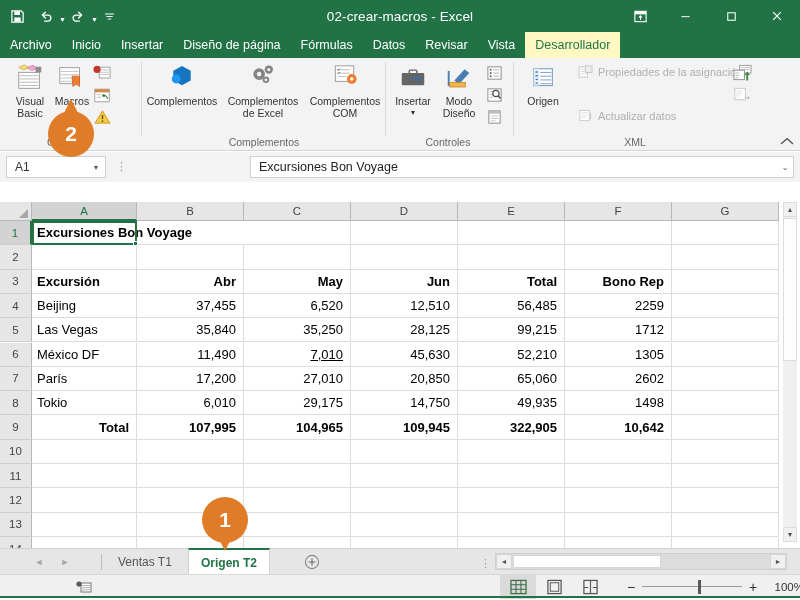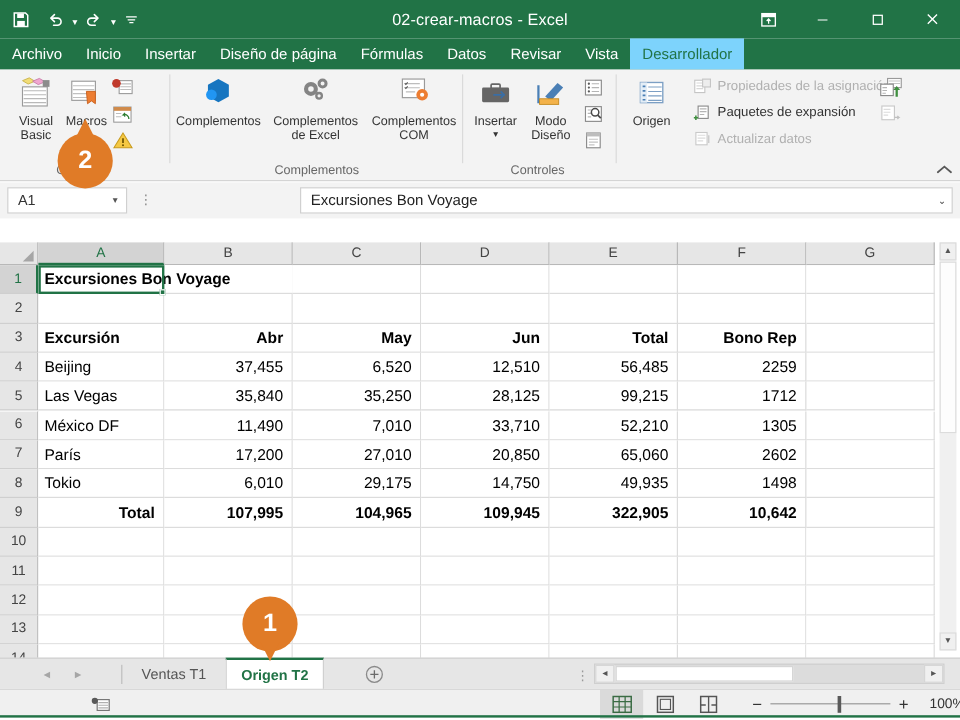--- a/index.html
+++ b/index.html
@@ -39,21 +39,21 @@
   
   .tabstrip {
     position: absolute; top: 32px; left: 0; width: 800px; height: 26px;
     background: #217346;
   }
   .tabs { display: flex; height: 26px; align-items: stretch; }
   .tab {
     padding: 0 10px; display: flex; align-items: center;
     font-size: 12.5px; color: #ffffff; white-space: nowrap;
   }
-  .tab.active { background: #7dd3fc; color: #217346; }
+  .tab.active { background: #fef9c3; color: #217346; }
   .tab-right { position: absolute; right: 0; top: 0; height: 26px; display: flex; }
   .tab-right .tab { color: #ffffff; }
   .tab-share { background: #1b6141; padding: 0 9px; }
   .bulb { display: inline-block; margin-right: 4px; font-size: 12px; }
 
   
   .ribbon {
     position: absolute; top: 58px; left: 0; width: 800px; height: 93px;
     background: #f3f3f3; border-bottom: 1px solid #d4d4d4;
   }
@@ -459,30 +459,20 @@
         <span class="ic">
           <svg width="15" height="14" viewBox="0 0 16 15">
               <rect x="1" y="2" width="9" height="11" fill="#fff" stroke="#c5c5c5" stroke-width="1"></rect>
               <path d="M2.5 4.5h6M2.5 7h6M2.5 9.5h6" stroke="#d7d7d7" stroke-width="1"></path>
               <rect x="8" y="1" width="7" height="7" fill="#ededed" stroke="#c5c5c5" stroke-width="1"></rect>
             </svg>
         </span>
         <span>Propiedades de la asignación</span>
       </div>
 
-      <div class="smallbtn" style="left:62px; top:28px;">
-        <span class="ic">
-          <svg width="15" height="14" viewBox="0 0 16 15">
-              <rect x="4" y="1.5" width="9" height="11" fill="#fff" stroke="#8a8a8a" stroke-width="1"></rect>
-              <path d="M5.5 4h6M5.5 6.5h6M5.5 9h4" stroke="#b5b5b5" stroke-width="1"></path>
-              <path d="M2 10v4M0 12h4" stroke="#3f8f3f" stroke-width="1.4"></path>
-            </svg>
-        </span>
-        <span>Paquetes de expansión</span>
-      </div>
 
       <div class="smallbtn disabled" style="left:62px; top:50px;">
         <span class="ic">
           <svg width="15" height="14" viewBox="0 0 16 15">
               <rect x="2" y="1.5" width="10" height="11" fill="#fff" stroke="#c9c9c9" stroke-width="1"></rect>
               <path d="M3.5 4h7M3.5 6.5h7M3.5 9h5" stroke="#dcdcdc" stroke-width="1"></path>
               <path d="M13.5 4v7" stroke="#c9c9c9" stroke-width="1.2"></path>
             </svg>
         </span>
         <span>Actualizar datos</span>
@@ -498,20 +488,21 @@
           </svg>
       </div>
       <div class="icon-only" style="left:218px; top:27px;">
         <svg width="19" height="18" viewBox="0 0 20 18">
             <rect x="2" y="2" width="11" height="12" fill="#fff" stroke="#c9c9c9" stroke-width="1"></rect>
             <path d="M3.5 5h6M3.5 7.5h6M3.5 10h4" stroke="#dcdcdc" stroke-width="1"></path>
             <path d="M13 12h4l-1.4-1.4M17 12l-1.4 1.4" stroke="#c0c0c0" stroke-width="1.1" fill="none"></path>
           </svg>
       </div>
 
+      <div class="glabel" style="left:0; width:242px;">XML</div>
     </div>
 
     <div class="collapse-ribbon">
       <svg width="14" height="9" viewBox="0 0 14 9">
           <path d="M1.5 6.5 7 1.8l5.5 4.7" stroke="#595959" stroke-width="1.5" fill="none" stroke-linecap="round"></path>
         </svg>
     </div>
   </div>
 
   <div class="fbar">
@@ -666,22 +657,22 @@
         <div class="cell num" style="left: 458px; top: 110.9px; width: 107px; height: 24.3px;">56,485</div>
         <div class="cell num" style="left: 565px; top: 110.9px; width: 107px; height: 24.3px;">2259</div>
         <div class="cell txt" style="left: 32px; top: 135.2px; width: 105px; height: 24.3px;">Las Vegas</div>
         <div class="cell num" style="left: 137px; top: 135.2px; width: 107px; height: 24.3px;">35,840</div>
         <div class="cell num" style="left: 244px; top: 135.2px; width: 107px; height: 24.3px;">35,250</div>
         <div class="cell num" style="left: 351px; top: 135.2px; width: 107px; height: 24.3px;">28,125</div>
         <div class="cell num" style="left: 458px; top: 135.2px; width: 107px; height: 24.3px;">99,215</div>
         <div class="cell num" style="left: 565px; top: 135.2px; width: 107px; height: 24.3px;">1712</div>
         <div class="cell txt" style="left: 32px; top: 159.5px; width: 105px; height: 24.3px;">México DF</div>
         <div class="cell num" style="left: 137px; top: 159.5px; width: 107px; height: 24.3px;">11,490</div>
-        <div class="cell num" style="left: 244px; top: 159.5px; width: 107px; height: 24.3px;">7,010</div>
-        <div class="cell num" style="left: 351px; top: 159.5px; width: 107px; height: 24.3px;">33,710</div>
+        <div class="cell num" style="left: 244px; top: 159.5px; width: 107px; height: 24.3px; text-decoration: underline;">7,010</div>
+        <div class="cell num" style="left: 351px; top: 159.5px; width: 107px; height: 24.3px;">45,630</div>
         <div class="cell num" style="left: 458px; top: 159.5px; width: 107px; height: 24.3px;">52,210</div>
         <div class="cell num" style="left: 565px; top: 159.5px; width: 107px; height: 24.3px;">1305</div>
         <div class="cell txt" style="left: 32px; top: 183.8px; width: 105px; height: 24.3px;">París</div>
         <div class="cell num" style="left: 137px; top: 183.8px; width: 107px; height: 24.3px;">17,200</div>
         <div class="cell num" style="left: 244px; top: 183.8px; width: 107px; height: 24.3px;">27,010</div>
         <div class="cell num" style="left: 351px; top: 183.8px; width: 107px; height: 24.3px;">20,850</div>
         <div class="cell num" style="left: 458px; top: 183.8px; width: 107px; height: 24.3px;">65,060</div>
         <div class="cell num" style="left: 565px; top: 183.8px; width: 107px; height: 24.3px;">2602</div>
         <div class="cell txt" style="left: 32px; top: 208.1px; width: 105px; height: 24.3px;">Tokio</div>
         <div class="cell num" style="left: 137px; top: 208.1px; width: 107px; height: 24.3px;">6,010</div>

